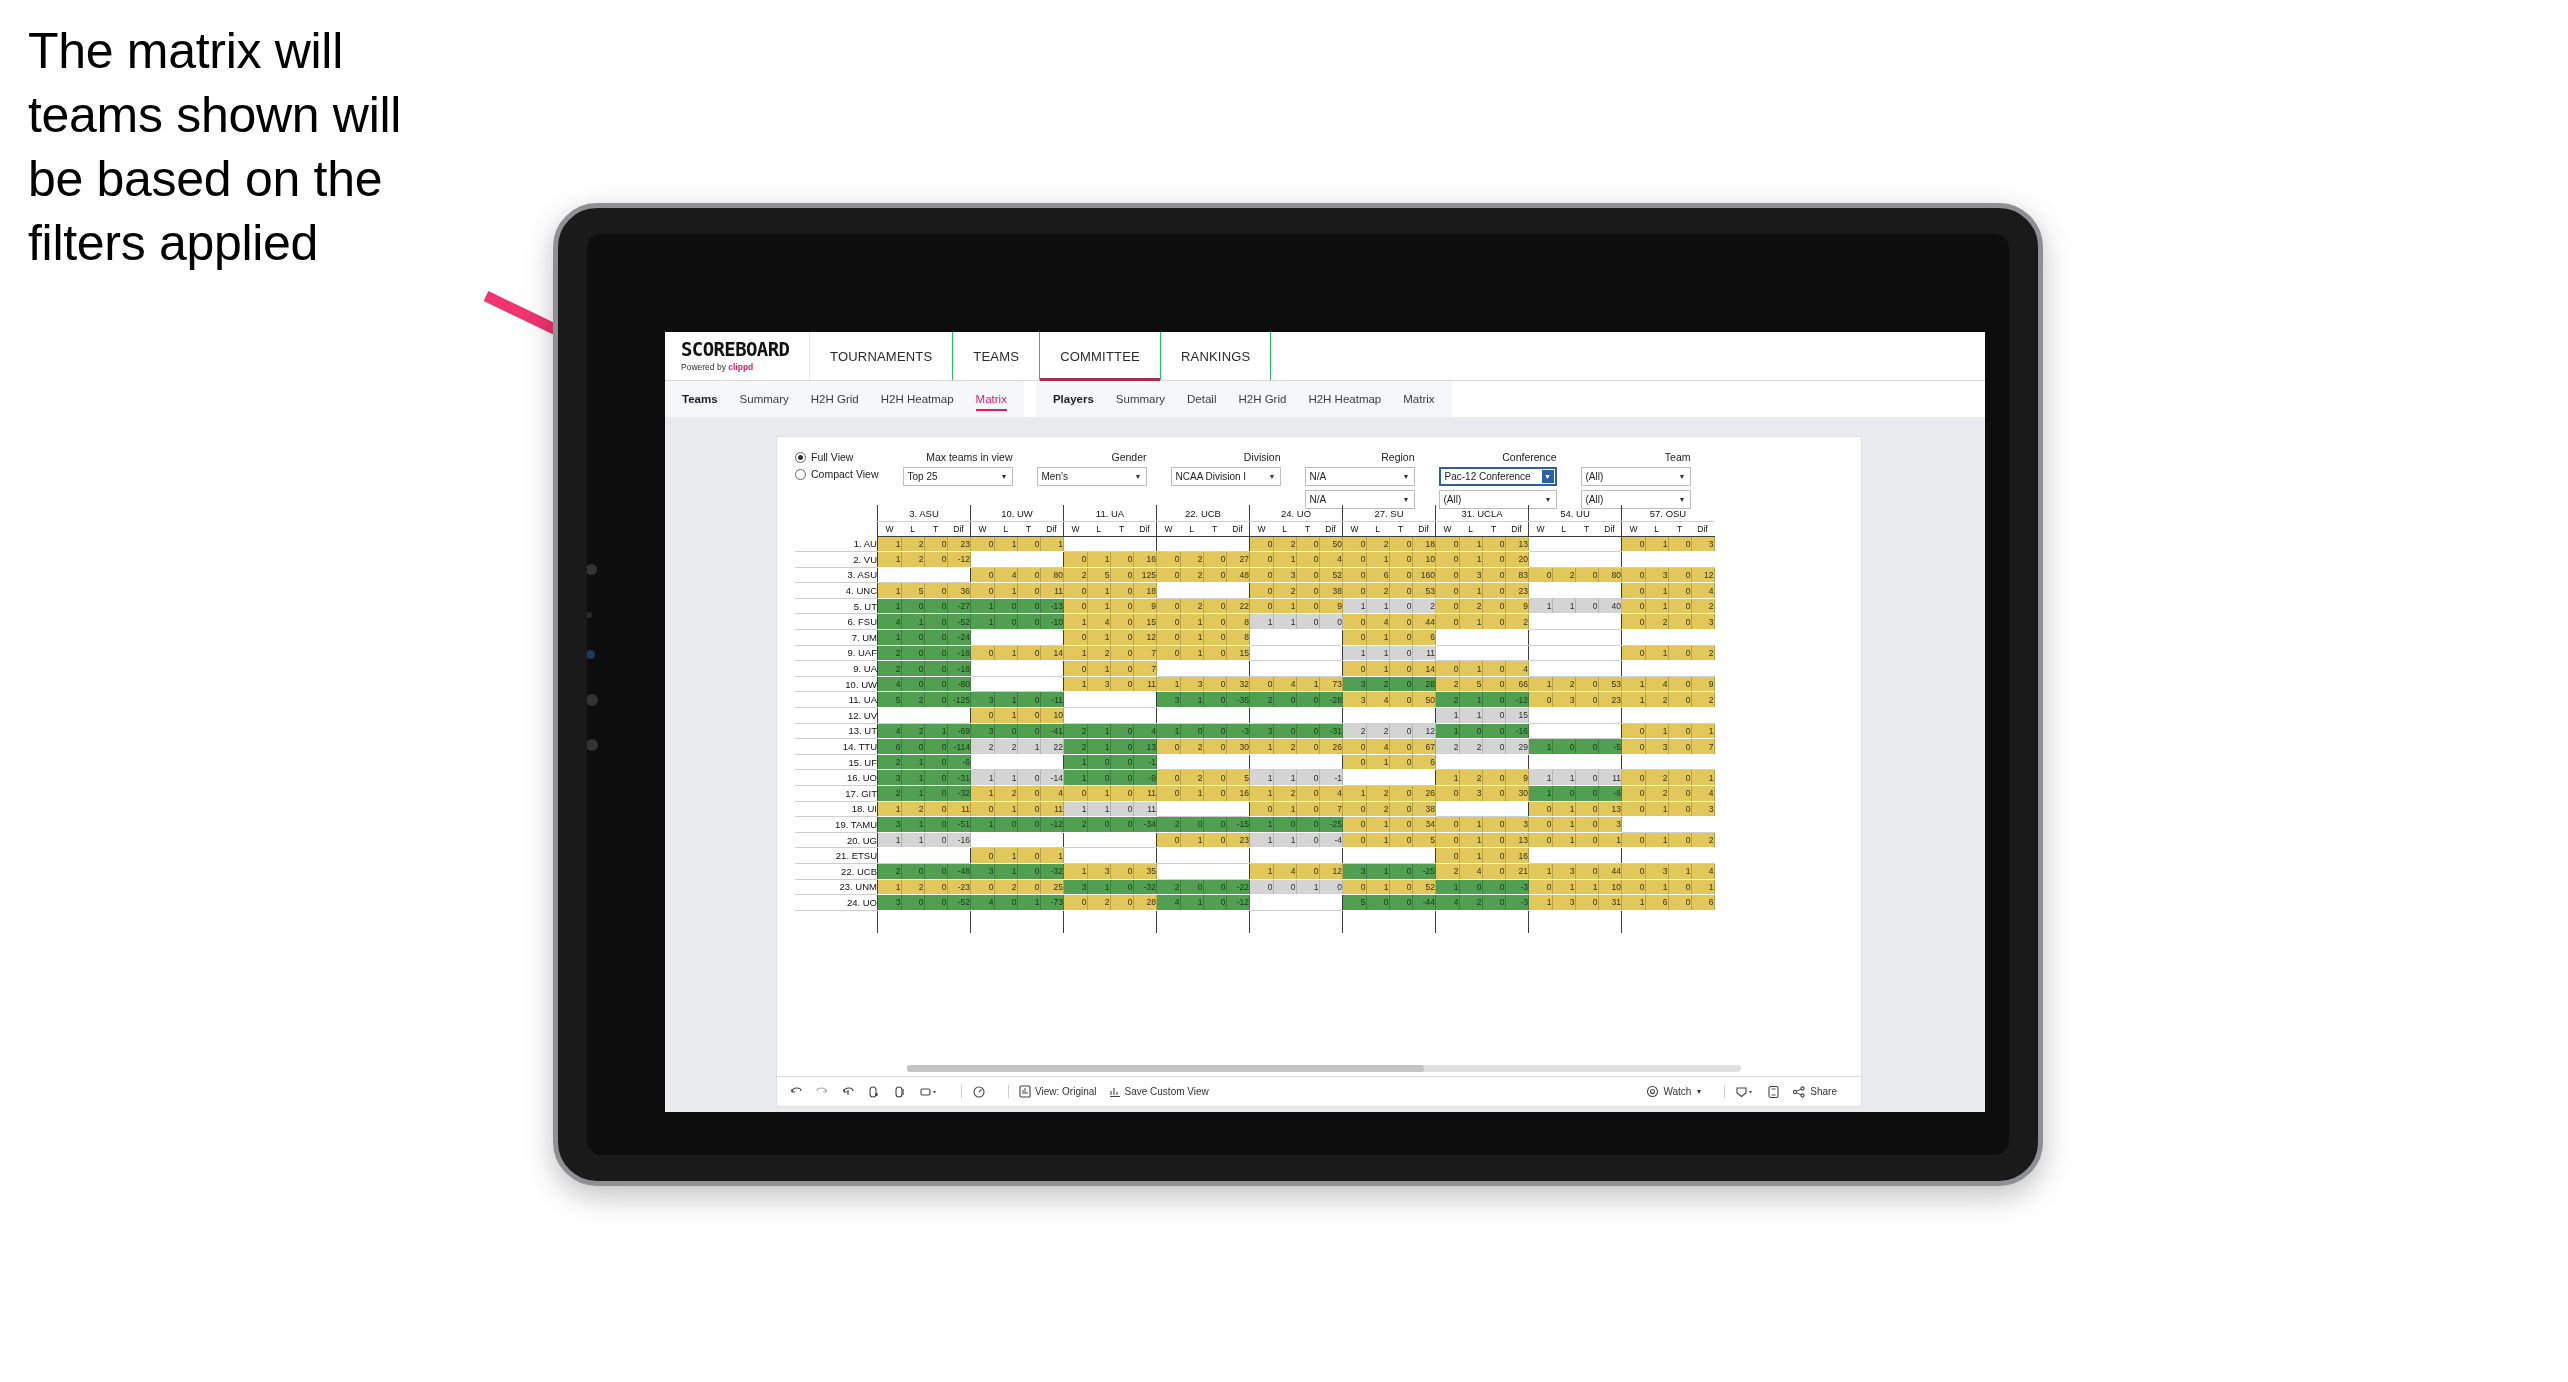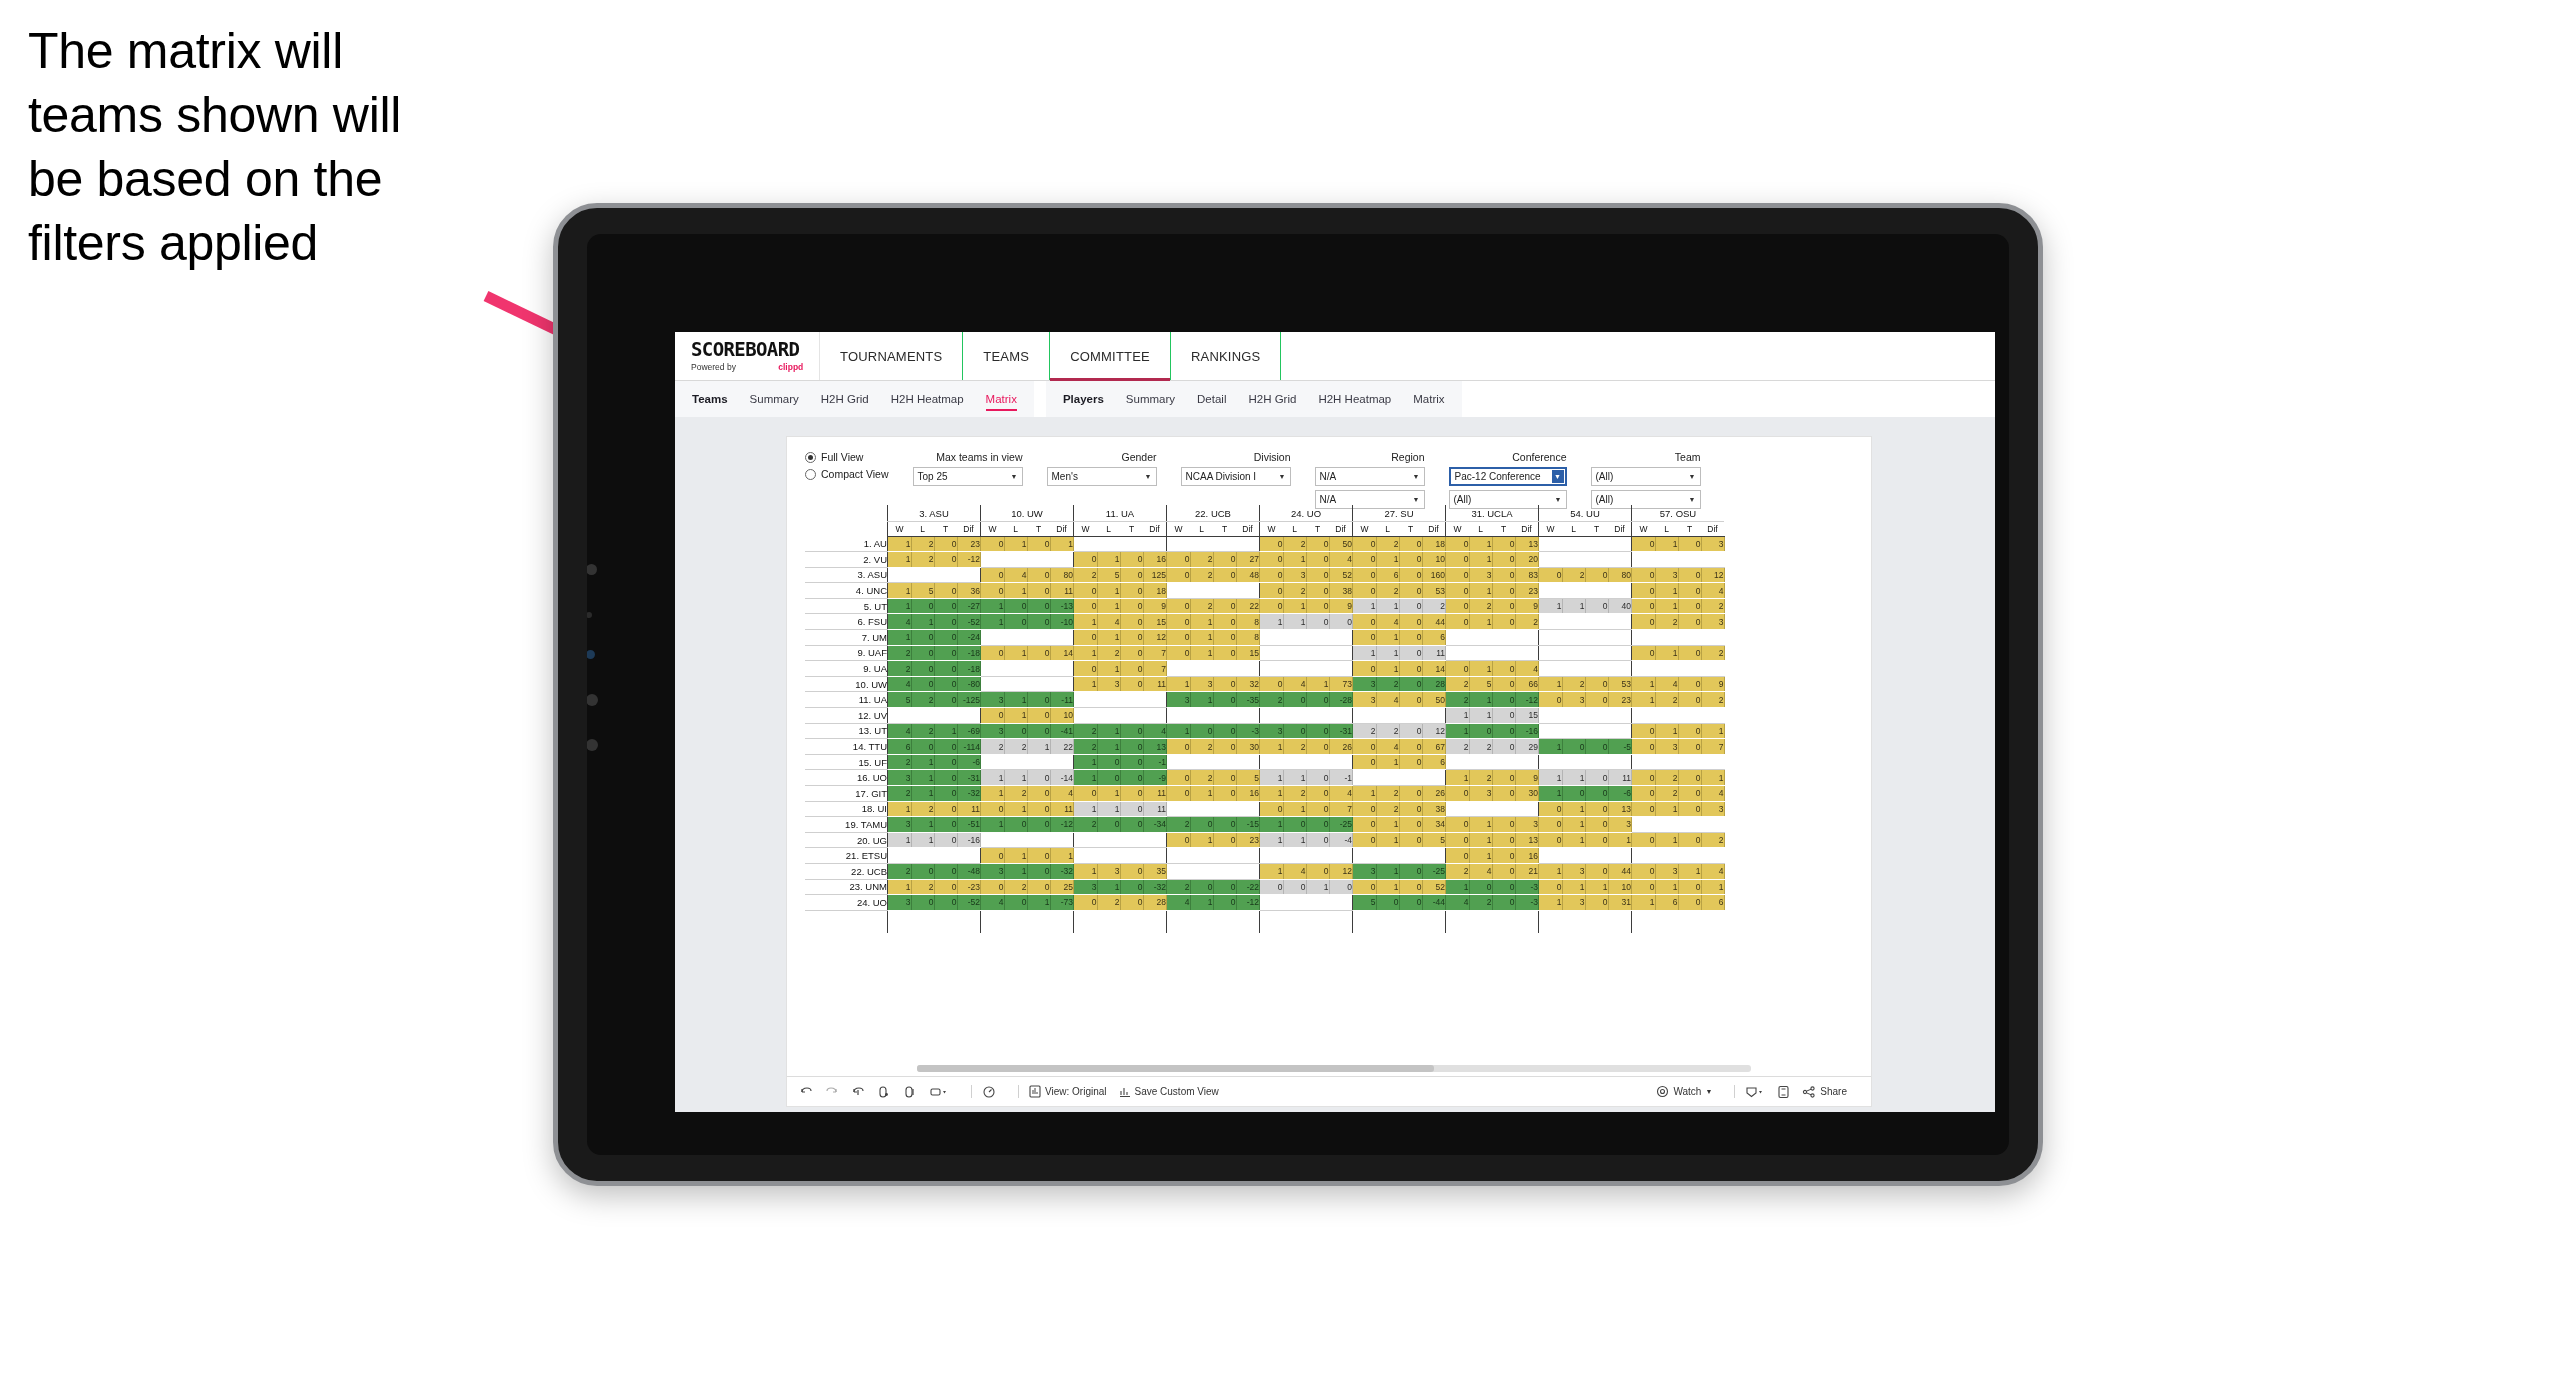--- a/index.html
+++ b/index.html
@@ -36,30 +36,30 @@
   }
   .tablet-dot{position:absolute;left:-1px;background:#2a2a2a;border-radius:50%;}
   #cam1{width:11px;height:11px;top:330px;background:#333;}
   #cam2{width:6px;height:6px;top:378px;background:#2b2b2b;}
   #cam3{width:9px;height:9px;top:416px;background:#1d3a57;}
   #cam4{width:12px;height:12px;top:460px;background:#333;}
   #cam5{width:12px;height:12px;top:505px;background:#333;}
 
   
   #app{
-    position:absolute;left:88px;top:98px;width:1320px;height:780px;
+    position:absolute;left:78px;top:98px;width:1320px;height:780px;
     background:#f0abfc;overflow:hidden;
   }
 
   
   #topnav{height:48px;border-bottom:1px solid #d8d8d8;display:flex;align-items:stretch;background:#fff;}
   #brand{width:145px;display:flex;flex-direction:column;justify-content:center;padding-left:16px;box-sizing:border-box;border-right:1px solid #e4e4e4;}
   #brand .logo{font-size:19px;font-weight:bold;letter-spacing:-0.6px;color:#111;font-family:"DejaVu Sans Mono", monospace;line-height:1;}
   #brand .sub{font-size:8.5px;color:#333;margin-top:3px;}
-  #brand .sub b{color:#e8185d;font-weight:bold;margin-left:40px;}
+  #brand .sub b{color:#e8185d;font-weight:bold;}
   .topnav-item{
     display:flex;align-items:center;padding:0 20px;font-size:13px;color:#2b2b2b;
     border-right:1px solid #22c55e;position:relative;letter-spacing:.2px;cursor:pointer;
   }
   .topnav-item.active::after{
     content:"";position:absolute;left:0;right:0;bottom:-1px;height:3px;background:#b2294f;
   }
 
   
   #subnav{height:36px;display:flex;align-items:stretch;background:#fff;border-bottom:1px solid #d0d0d0;}

